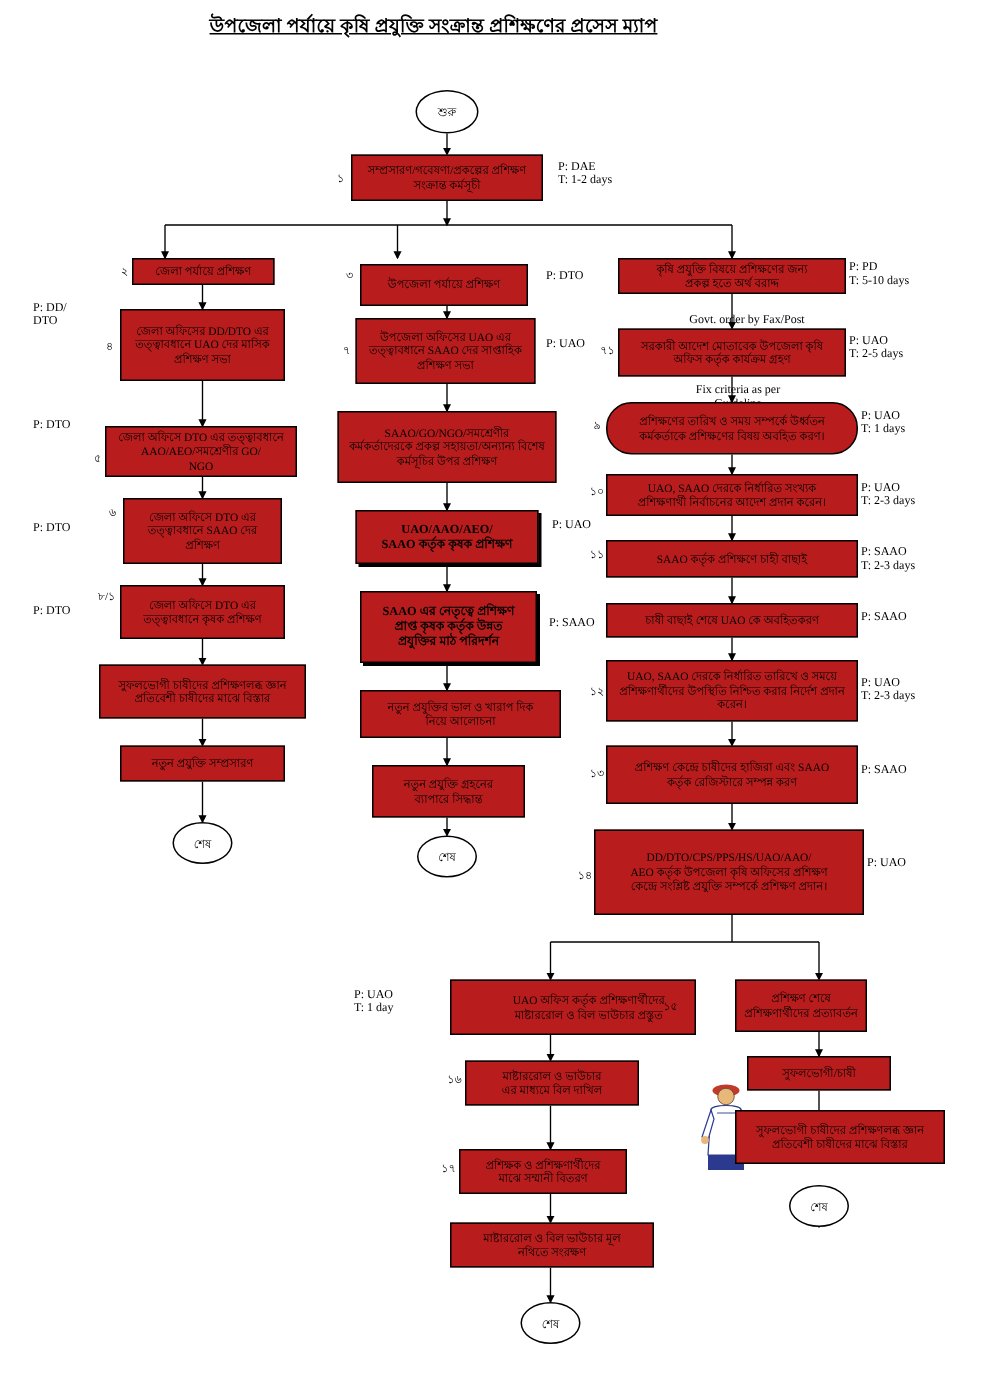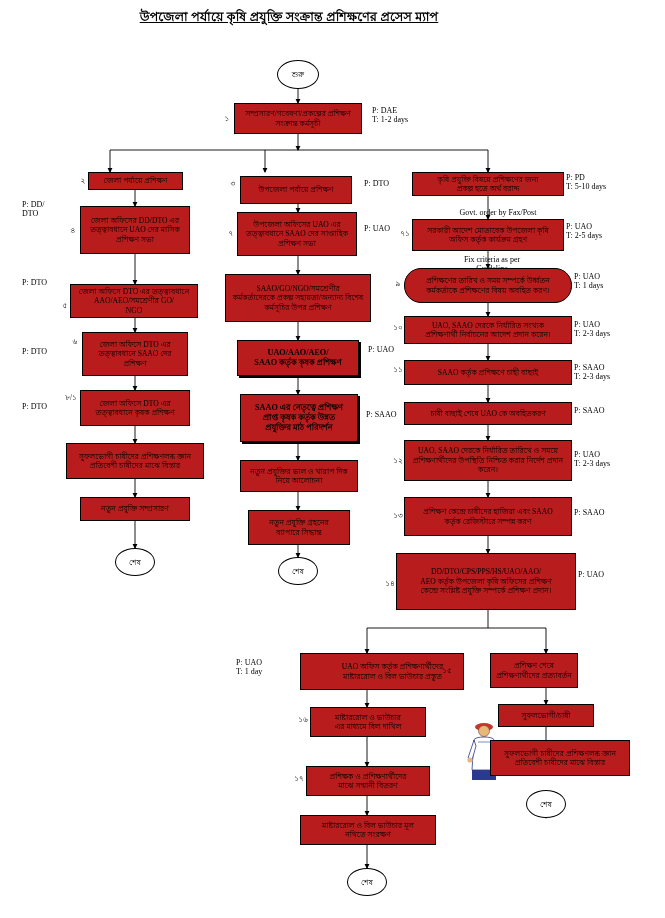--- a/index.html
+++ b/index.html
@@ -188,21 +188,21 @@
 
   <div class="node bold shadow" style="left:237px;top:340px;width:122px;height:36px;">UAO/AAO/AEO/
 SAAO কর্তৃক কৃষক প্রশিক্ষণ</div>
   <div class="annot" style="left:368px;top:345px;width:50px;text-align:left;">P: UAO</div>
 
   <div class="node bold shadow" style="left:240px;top:394px;width:118px;height:48px;">SAAO এর নেতৃত্বে প্রশিক্ষণ
 প্রাপ্ত কৃষক কর্তৃক উন্নত
 প্রযুক্তির মাঠ পরিদর্শন</div>
   <div class="annot" style="left:366px;top:410px;width:56px;text-align:left;">P: SAAO</div>
 
-  <div class="node" style="left:240px;top:460px;width:118px;height:32px;">নতুন প্রযুক্তির ভাল ও খারাপ দিক
+  <div class="node" style="left:240px;top:460px;width:134px;height:32px;">নতুন প্রযুক্তির ভাল ও খারাপ দিক
 নিয়ে আলোচনা</div>
 
   <div class="node" style="left:248px;top:510px;width:102px;height:35px;">নতুন প্রযুক্তি গ্রহনের
 ব্যাপারে সিদ্ধান্ত</div>
 
   <div class="ellipse" style="left:278px;top:557px;width:40px;height:28px;">শেষ</div>
 
   <div class="node" style="left:412px;top:172px;width:152px;height:24px;">কৃষি প্রযুক্তি বিষয়ে প্রশিক্ষণের জন্য
 প্রকল্প হতে অর্থ বরাদ্দ</div>
   <div class="annot" style="left:566px;top:173px;width:92px;text-align:left;">P: PD
@@ -260,21 +260,21 @@
   <div class="node" style="left:300px;top:653px;width:164px;height:37px;padding-left:24px;">UAO অফিস কর্তৃক প্রশিক্ষণার্থীদের
 মাষ্টাররোল ও বিল ভাউচার প্রস্তুত</div>
   <div class="num" style="left:440px;top:665px;width:14px;">১৫</div>
   <div class="annot" style="left:236px;top:658px;width:60px;text-align:left;">P: UAO
 T: 1 day</div>
 
   <div class="node" style="left:310px;top:707px;width:116px;height:30px;">মাষ্টাররোল ও ভাউচার
 এর মাধ্যমে বিল দাখিল</div>
   <div class="num" style="left:296px;top:714px;width:14px;">১৬</div>
 
-  <div class="node" style="left:306px;top:766px;width:124px;height:30px;">প্রশিক্ষক ও প্রশিক্ষণার্থীদের
+  <div class="node" style="left:306px;top:766px;width:112px;height:30px;">প্রশিক্ষক ও প্রশিক্ষণার্থীদের
 মাঝে সম্মানী বিতরণ</div>
   <div class="num" style="left:292px;top:773px;width:14px;">১৭</div>
 
   <div class="node" style="left:300px;top:815px;width:136px;height:30px;">মাষ্টাররোল ও বিল ভাউচার মূল
 নথিতে সংরক্ষণ</div>
 
   <div class="ellipse" style="left:347px;top:868px;width:40px;height:28px;">শেষ</div>
 
   <div class="node" style="left:490px;top:653px;width:88px;height:35px;">প্রশিক্ষণ শেষে
 প্রশিক্ষণার্থীদের প্রত্যাবর্তন</div>

